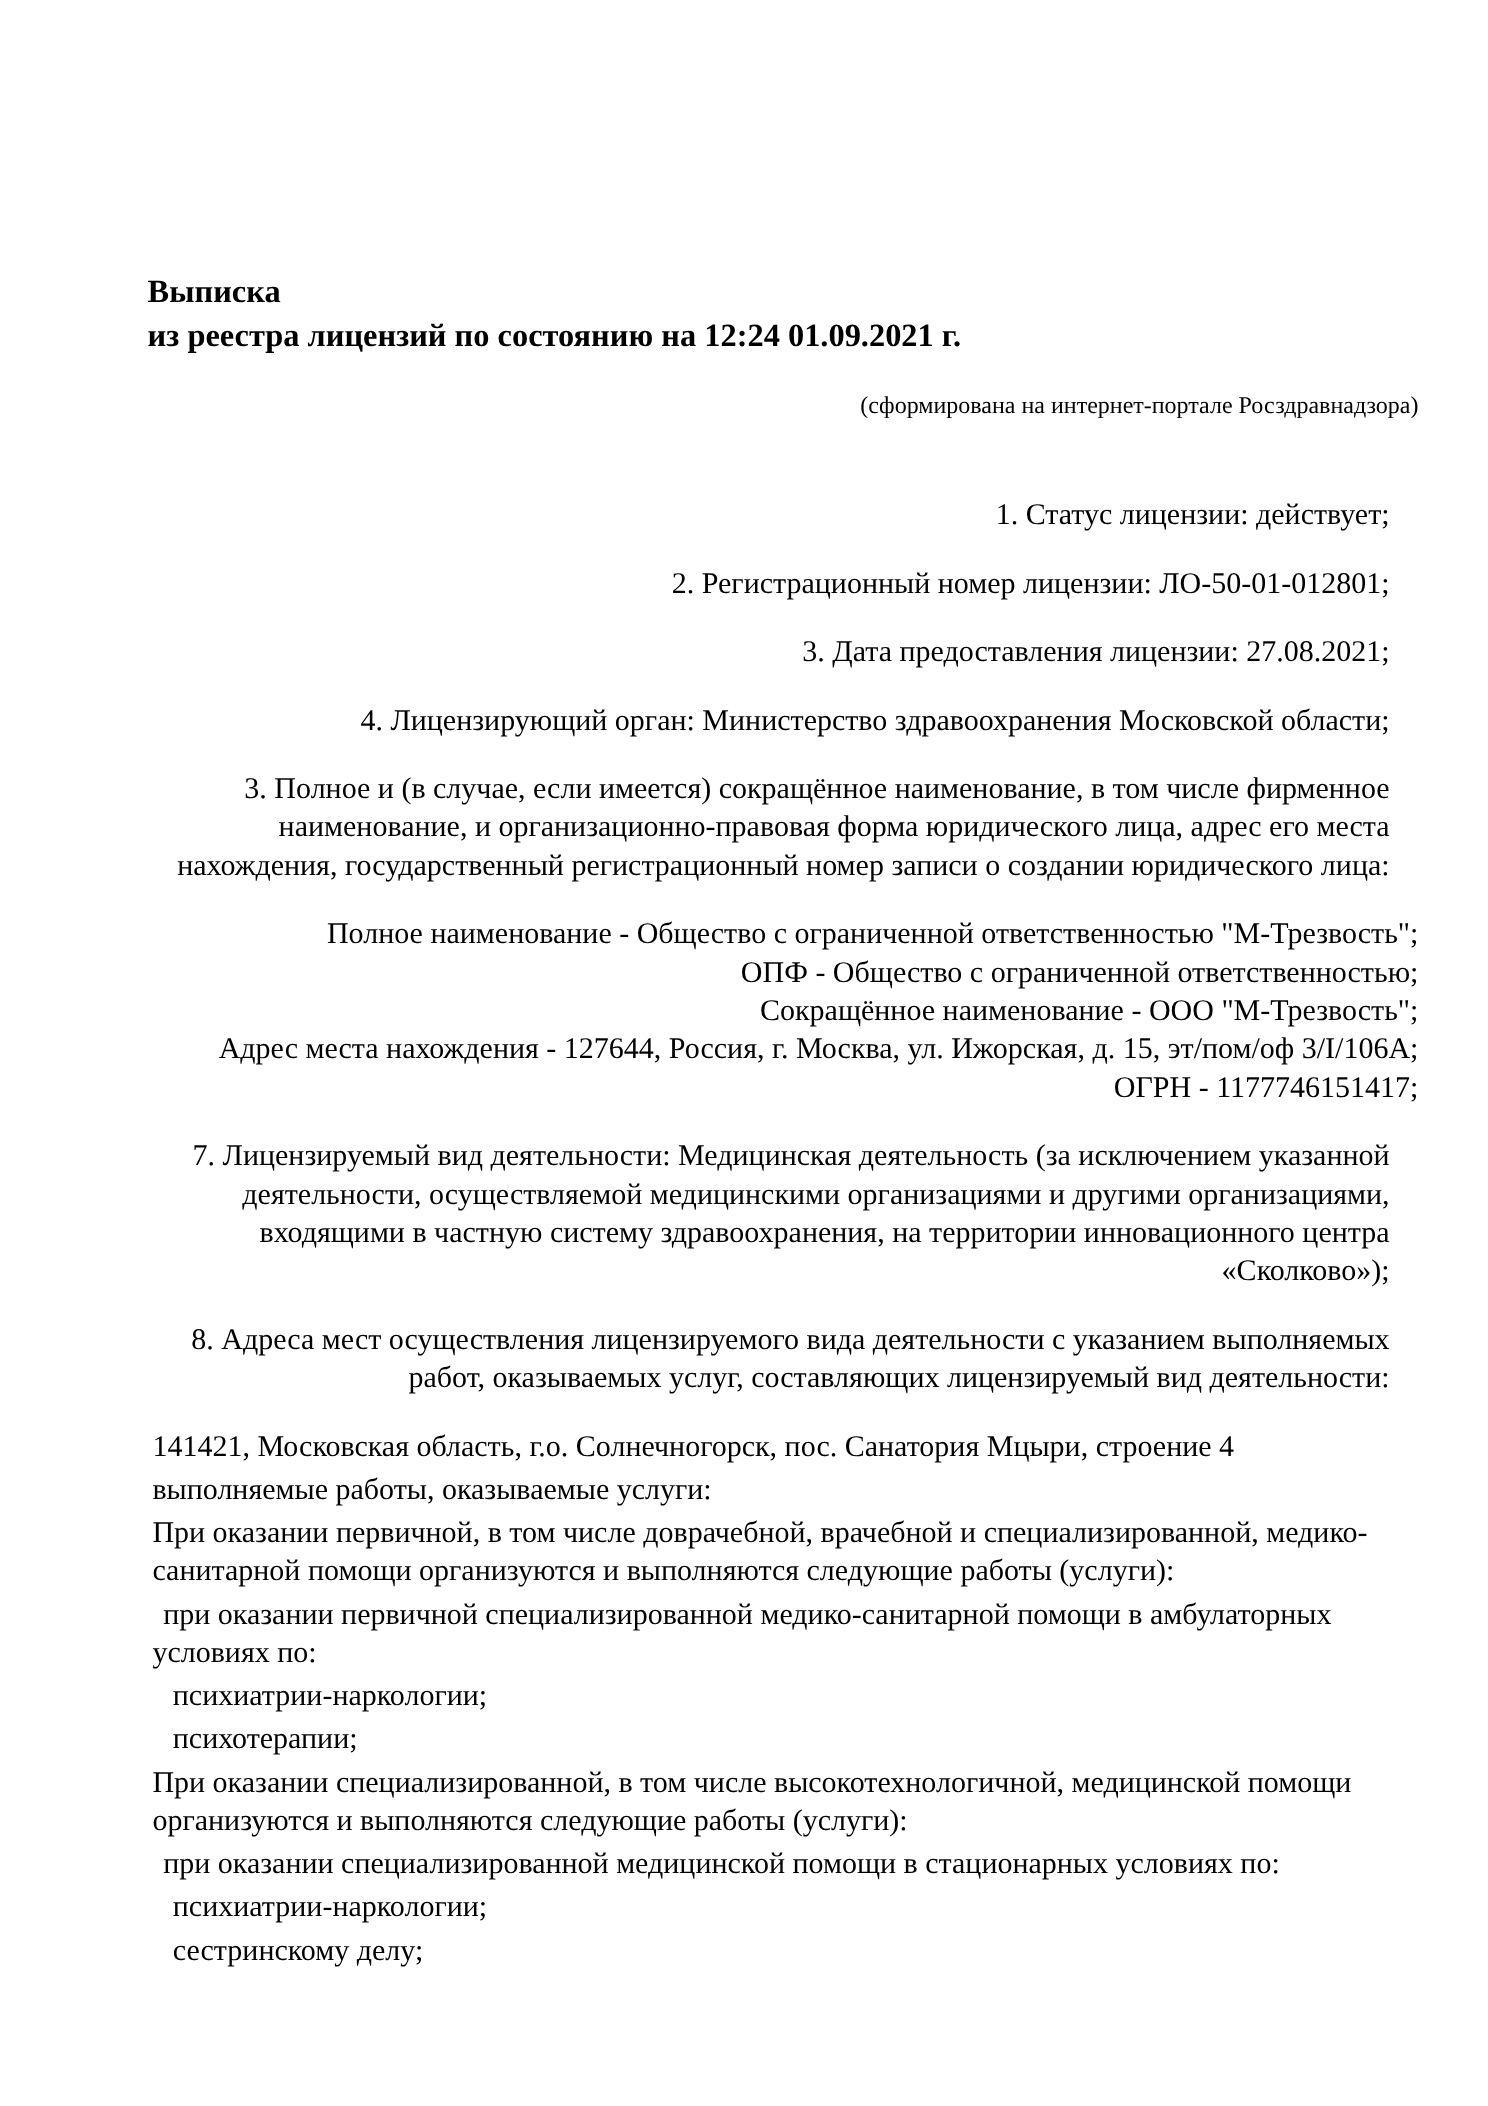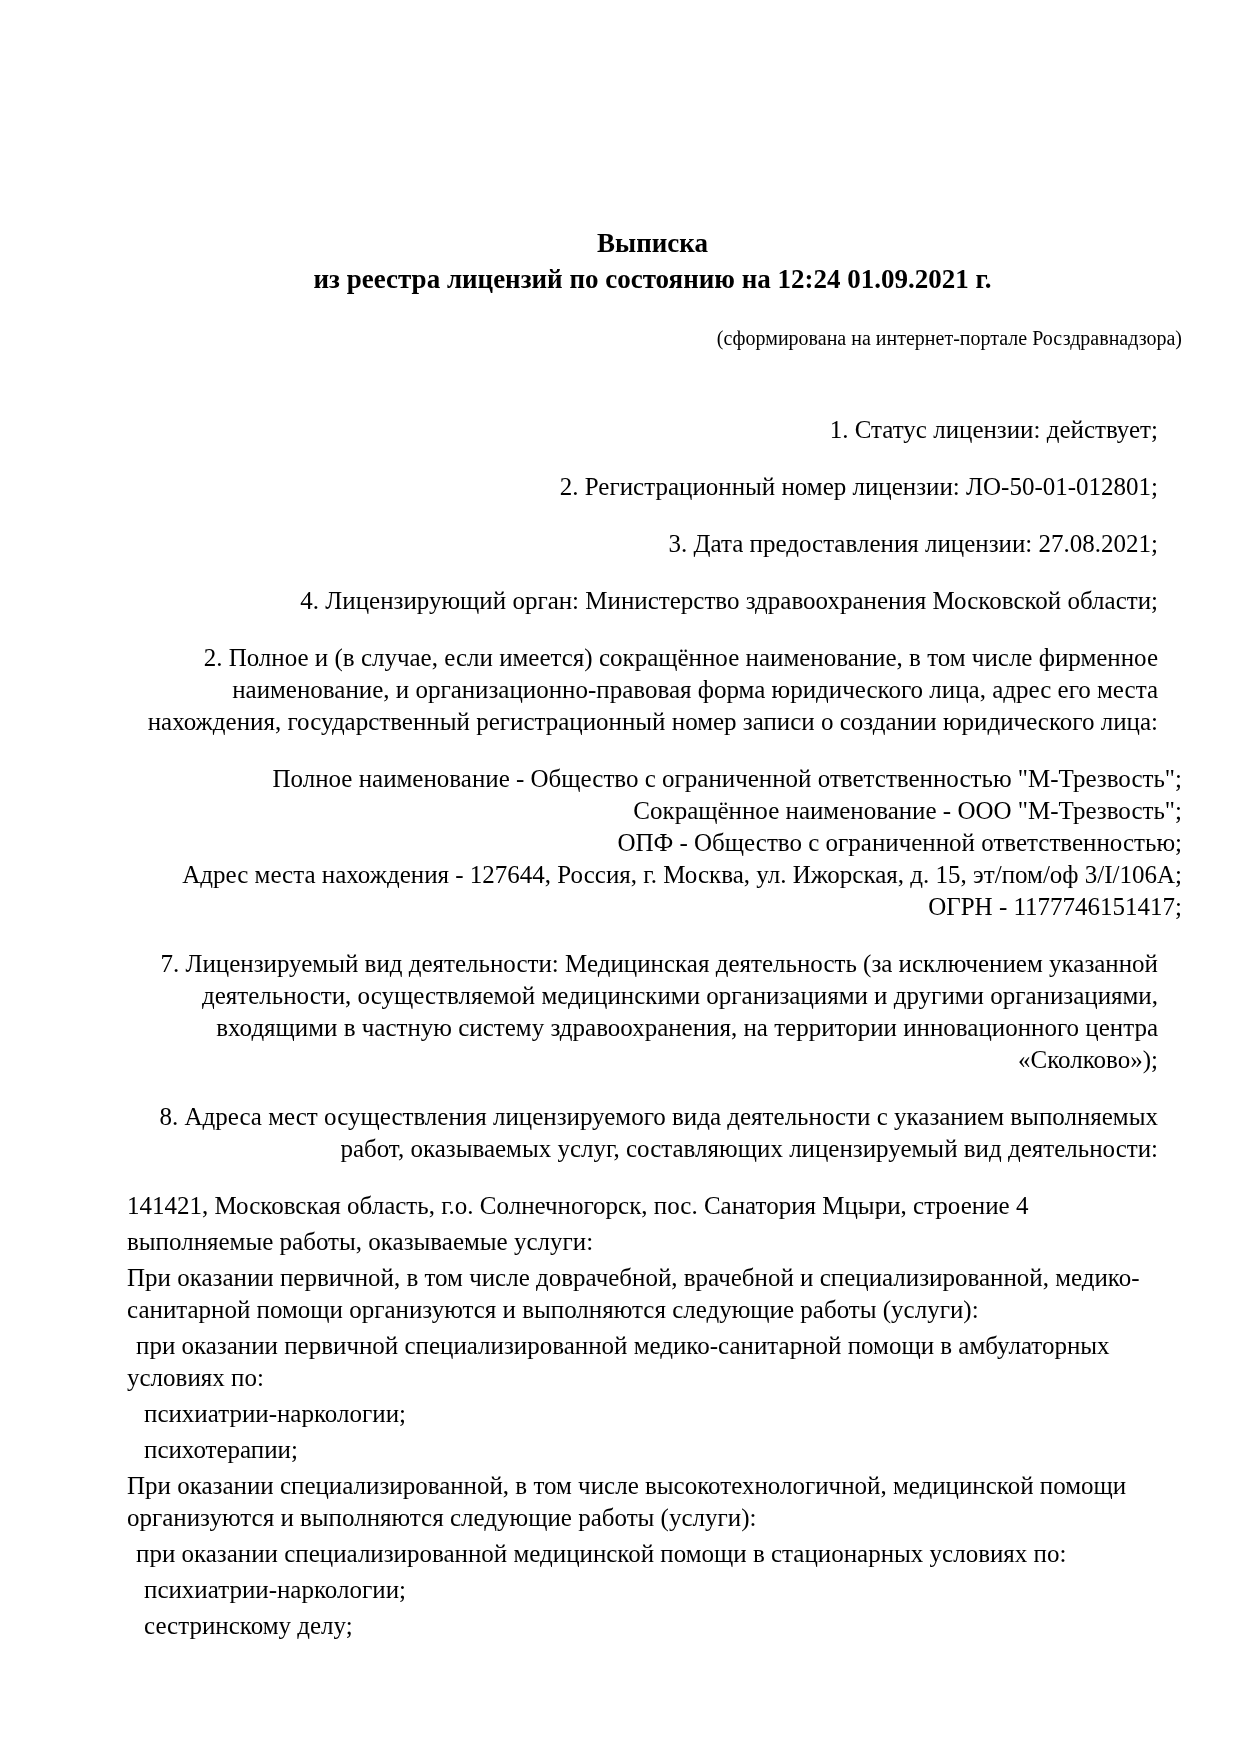--- a/index.html
+++ b/index.html
@@ -12,21 +12,21 @@
     font-family: "Liberation Serif", serif;
     padding: 225px 0 0 123px;
     overflow: hidden;
   }
   .content { width: 1059px; }
   .doc-title {
     margin: 0;
     font-size: 27px;
     line-height: 36px;
     font-weight: bold;
-    text-align: center;
+    text-align: left;
   }
   .doc-note {
     margin: 28px 0 0 0;
     font-size: 20px;
     line-height: 26px;
     text-align: right;
   }
   .para {
     margin: 25px 0 0 0;
     font-size: 25px;
@@ -56,26 +56,26 @@
     <p class="doc-note">(сформирована на интернет-портале Росздравнадзора)</p>
 
     <p class="para first">1. Статус лицензии: действует;</p>
 
     <p class="para">2. Регистрационный номер лицензии: ЛО-50-01-012801;</p>
 
     <p class="para">3. Дата предоставления лицензии: 27.08.2021;</p>
 
     <p class="para">4. Лицензирующий орган: Министерство здравоохранения Московской области;</p>
 
-    <p class="para">2. Полное и (в случае, если имеется) сокращённое наименование, в том числе фирменное наименование, и организационно-правовая форма юридического лица, адрес его места нахождения, государственный регистрационный номер записи о создании юридического лица:</p>
+    <p class="para">3. Полное и (в случае, если имеется) сокращённое наименование, в том числе фирменное наименование, и организационно-правовая форма юридического лица, адрес его места нахождения, государственный регистрационный номер записи о создании юридического лица:</p>
 
     <div class="block">
       <p>Полное наименование - Общество с ограниченной ответственностью "М-Трезвость";</p>
+      <p>ОПФ - Общество с ограниченной ответственностью;</p>
       <p>Сокращённое наименование - ООО "М-Трезвость";</p>
-      <p>ОПФ - Общество с ограниченной ответственностью;</p>
       <p>Адрес места нахождения - 127644, Россия, г. Москва, ул. Ижорская, д. 15, эт/пом/оф 3/I/106А;</p>
       <p>ОГРН - 1177746151417;</p>
     </div>
 
 
     <p class="para">7. Лицензируемый вид деятельности: Медицинская деятельность (за исключением указанной деятельности, осуществляемой медицинскими организациями и другими организациями, входящими в частную систему здравоохранения, на территории инновационного центра «Сколково»);</p>
 
     <p class="para">8. Адреса мест осуществления лицензируемого вида деятельности с указанием выполняемых работ, оказываемых услуг, составляющих лицензируемый вид деятельности:</p>
 
     <div class="addr-block">

